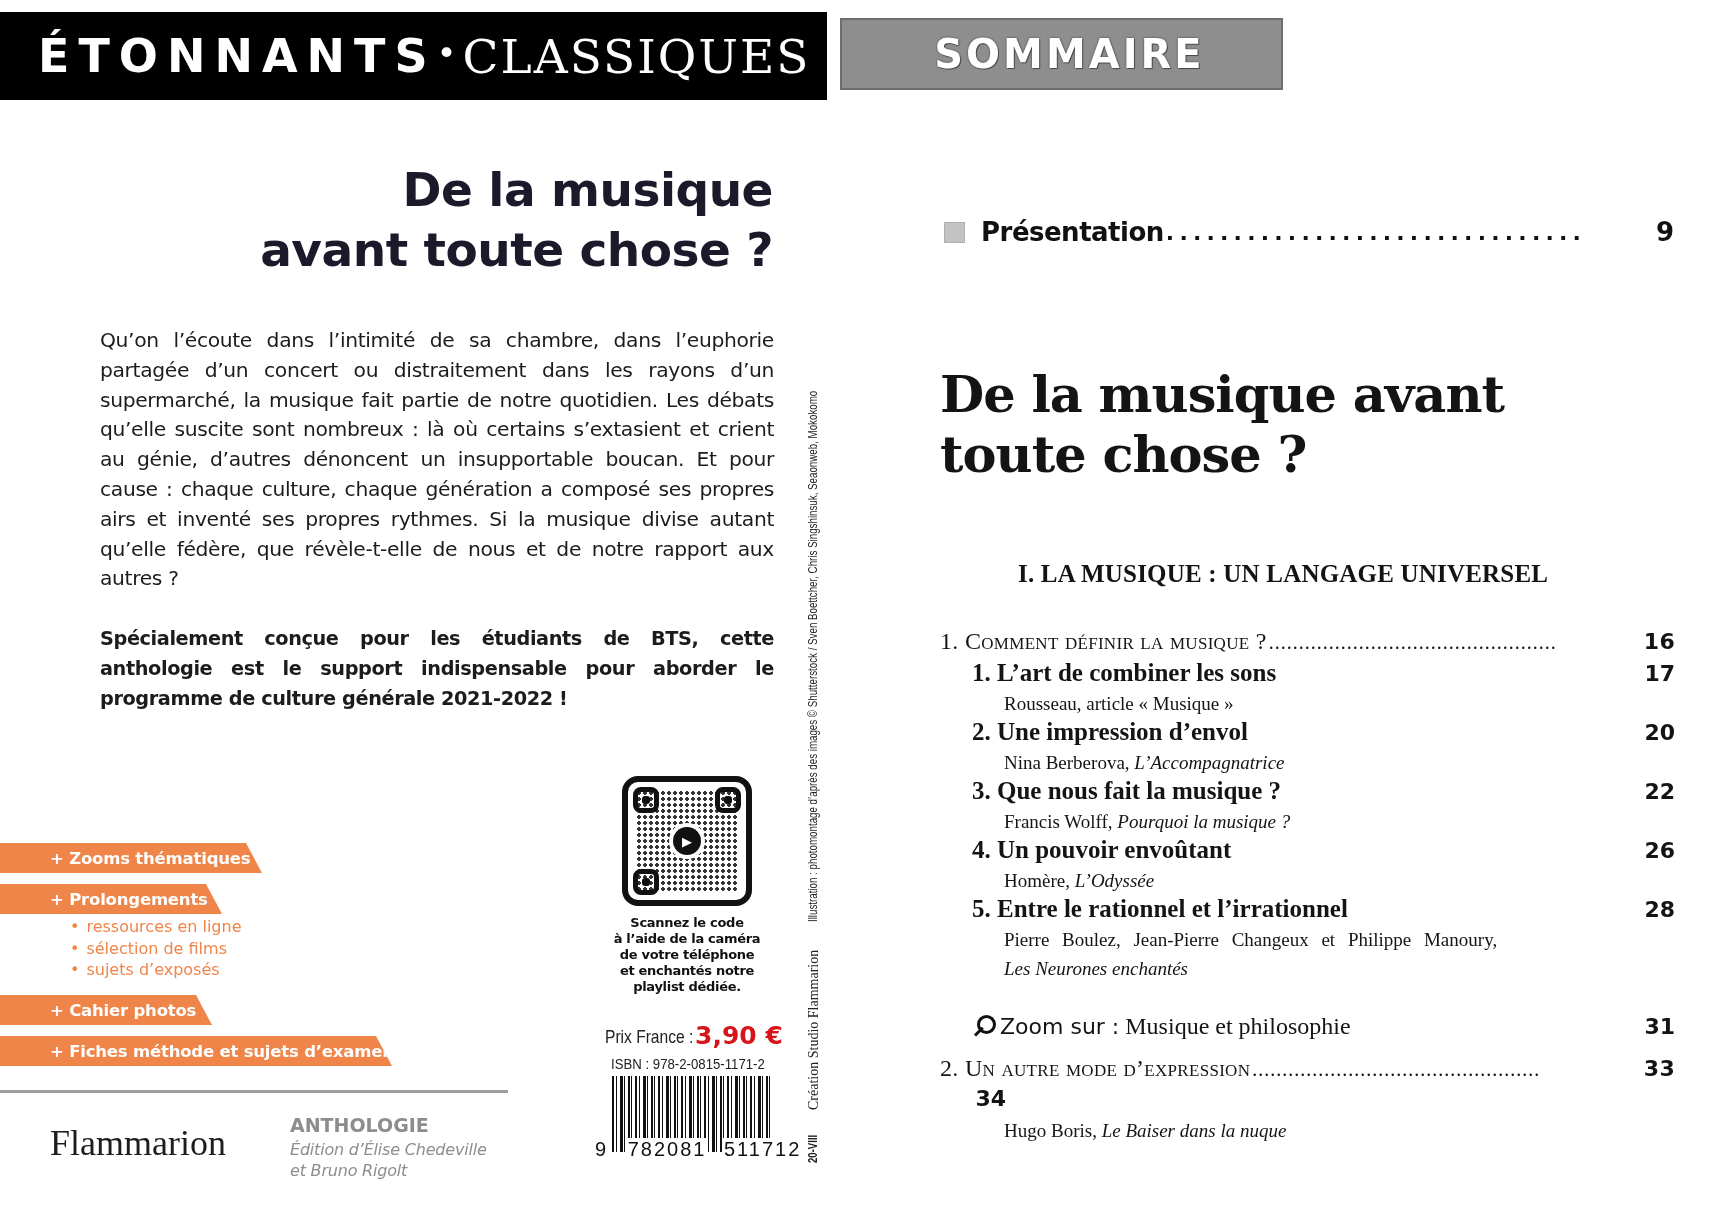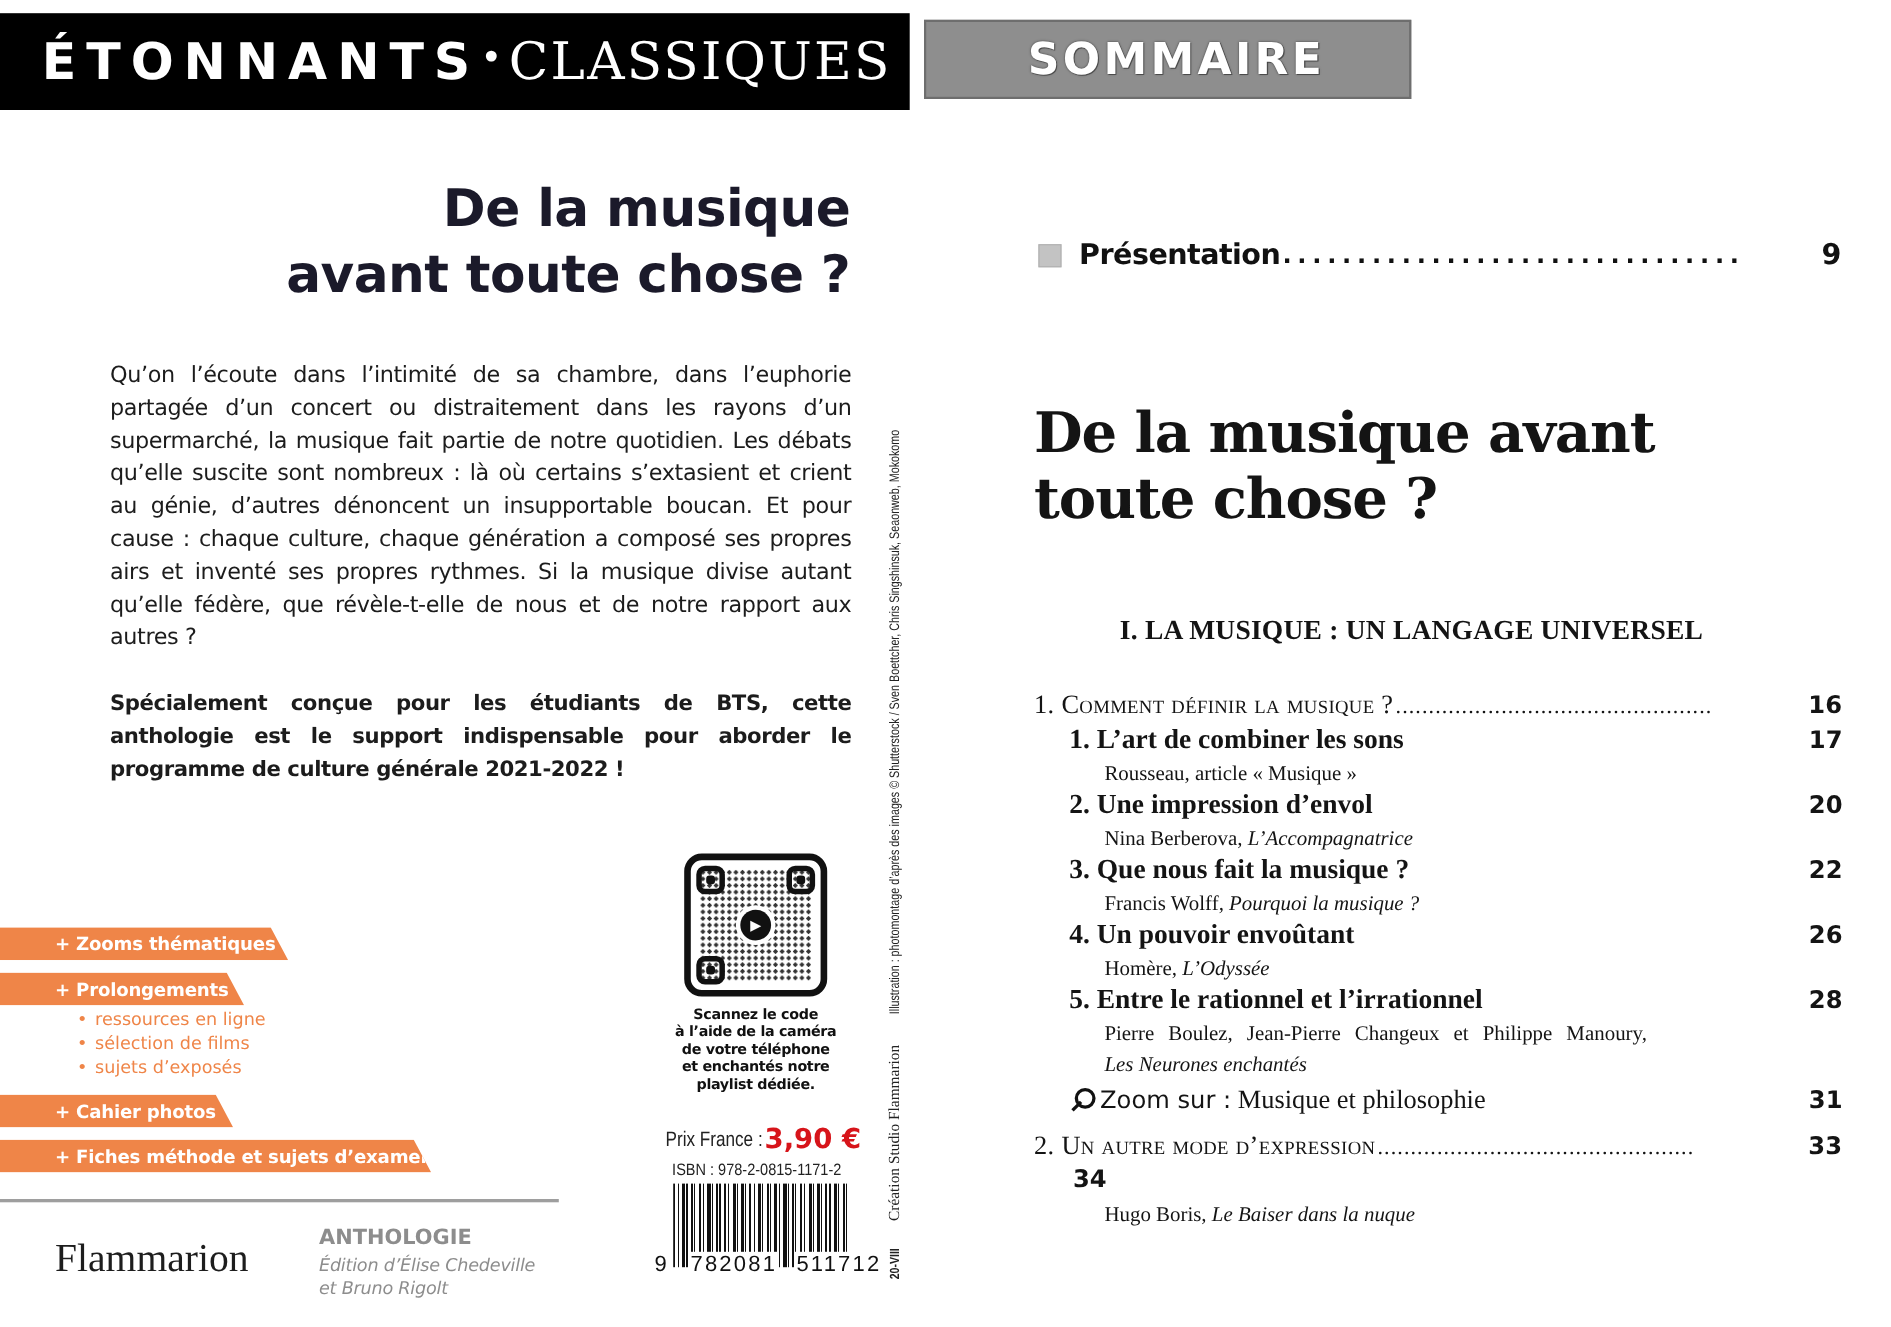--- a/index.html
+++ b/index.html
@@ -132,21 +132,21 @@
   .toc-row { display: flex; align-items: baseline; white-space: nowrap; }
   .toc-chapter { font-size: 24px; height: 31px; letter-spacing: 0.3px; }
   .toc-chapter .sc { font-variant: small-caps; }
   .toc-chapter .dots { flex: 1; overflow: hidden; margin: 0 20px 0 2px; letter-spacing: 1px; font-size: 20px; }
   .toc-page { font-family: "DejaVu Sans", sans-serif; font-weight: bold; font-size: 22px; width: 34px; text-align: right; }
   .toc-text { font-size: 25px; font-weight: bold; height: 30px; padding-left: 32px; }
   .toc-text .t { flex: 1; }
   .toc-src { font-size: 19px; height: 29px; padding-left: 64px; line-height: 29px; }
   .toc-src .w { font-style: italic; }
   .toc-src.justify { word-spacing: 8px; }
-  .toc-zoom { font-size: 24px; height: 34px; padding-left: 32px; align-items: center; }
+  .toc-zoom { font-size: 24px; height: 34px; padding-left: 32px; align-items: center; margin-top: 26px; }
   .toc-zoom .zl { font-family: "DejaVu Sans", sans-serif; font-size: 22px; }
   .toc-zoom .t { flex: 1; }
   .mag { display: inline-block; width: 26px; height: 26px; position: relative; margin-right: 2px; }
   .mag::before { content: ""; position: absolute; right: 2px; top: 2px; width: 13px; height: 13px; border: 3px solid #111; border-radius: 50%; }
   .mag::after { content: ""; position: absolute; left: 3px; bottom: 2px; width: 11px; height: 3px; background: #111; transform: rotate(-45deg); transform-origin: left; }
   .gap { height: 12px; }
 </style>
 </head>
 <body>
 

